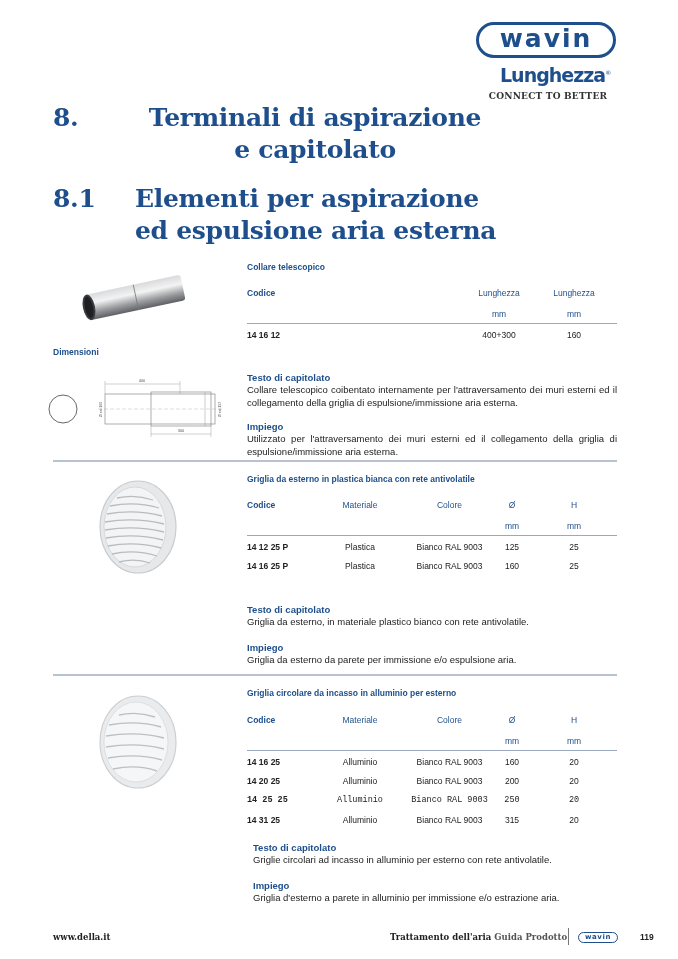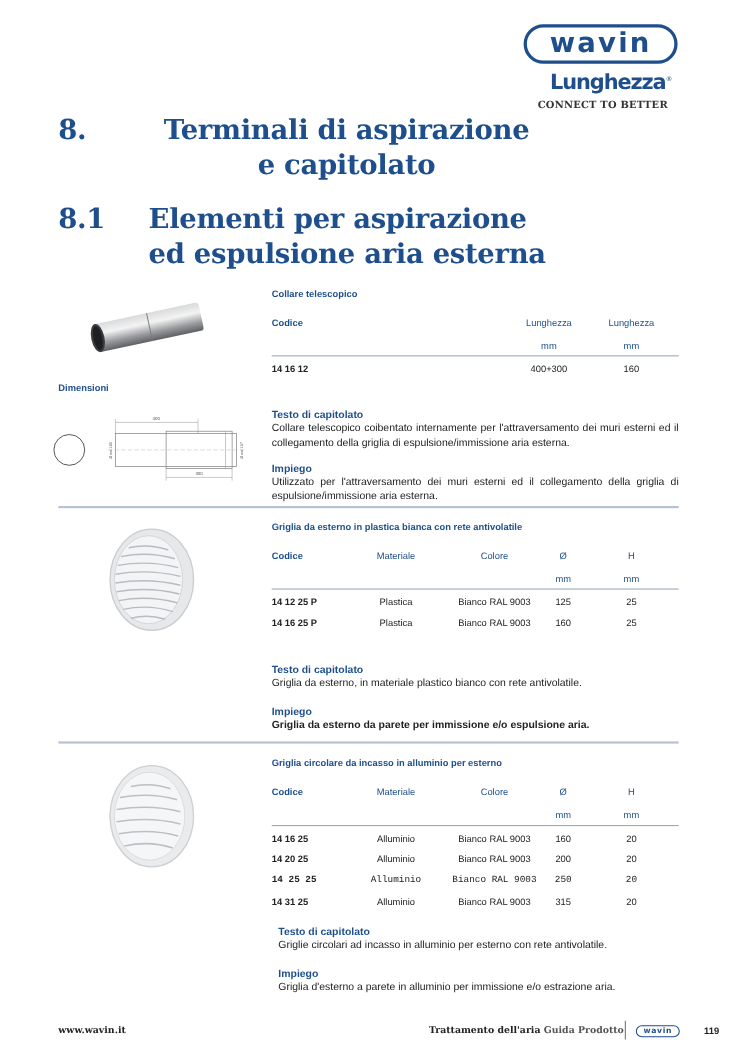--- a/index.html
+++ b/index.html
@@ -166,21 +166,21 @@
     <div class="abs code" style="left:0;">14 16 25 P</div>
     <div class="abs cell c" style="left:78px; width:70px;">Plastica</div>
     <div class="abs cell c" style="left:160px; width:85px;">Bianco RAL 9003</div>
     <div class="abs cell c" style="left:250px; width:30px;">160</div>
     <div class="abs cell c" style="left:312px; width:30px;">25</div>
   </div>
 </div>
 <div class="abs sub-h" style="left:247px; top:604px;">Testo di capitolato</div>
 <div class="abs para" style="left:247px; top:615px; width:370px;">Griglia da esterno, in materiale plastico bianco con rete antivolatile.</div>
 <div class="abs sub-h" style="left:247px; top:642px;">Impiego</div>
-<div class="abs para" style="left:247px; top:653px; width:370px;font-weight:bold;">Griglia da esterno da parete per immissione e/o espulsione aria.</div>
+<div class="abs para" style="left:247px; top:653px; width:370px;">Griglia da esterno da parete per immissione e/o espulsione aria.</div>
 <div class="abs sep" style="left:53px; top:674px; width:564px;"></div>
 
 <svg class="abs grille2" viewBox="0 0 82 98">
   <ellipse cx="43" cy="49" rx="38" ry="46" fill="#e9ebec" stroke="#cdd0d3" stroke-width="1.2"></ellipse>
   <ellipse cx="41" cy="49" rx="32" ry="40" fill="#f5f6f7" stroke="#d4d7da" stroke-width="0.7"></ellipse>
   <g stroke="#bcc0c4" stroke-width="1.4" fill="none">
     <path d="M24 22 Q42 18 60 24"></path>
       <path d="M14 32 Q42 27 66 34"></path>
       <path d="M11 43 Q42 38 69 45"></path>
     <path d="M11 54 Q42 49 69 56"></path>
@@ -226,19 +226,19 @@
     <div class="abs cell c" style="left:160px; width:85px;">Bianco RAL 9003</div>
     <div class="abs cell c" style="left:250px; width:30px;">315</div>
     <div class="abs cell c" style="left:312px; width:30px;">20</div>
   </div>
 </div>
 <div class="abs sub-h" style="left:253px; top:842px;">Testo di capitolato</div>
 <div class="abs para" style="left:253px; top:853px; width:370px;">Griglie circolari ad incasso in alluminio per esterno con rete antivolatile.</div>
 <div class="abs sub-h" style="left:253px; top:880px;">Impiego</div>
 <div class="abs para" style="left:253px; top:891px; width:370px;">Griglia d'esterno a parete in alluminio per immissione e/o estrazione aria.</div>
 
-<div class="abs foot-url">www.wavin.it</div>
+<div class="abs foot-url">www.della.it</div>
 <div class="abs foot-title"><b>Trattamento dell'aria</b><span class="light">Guida Prodotto</span></div>
 <div class="abs foot-bar"></div>
 <div class="abs foot-logo">
     <span>wavin</span>
   </div>
 <div class="abs foot-page">119</div>
 
 </body></html>

